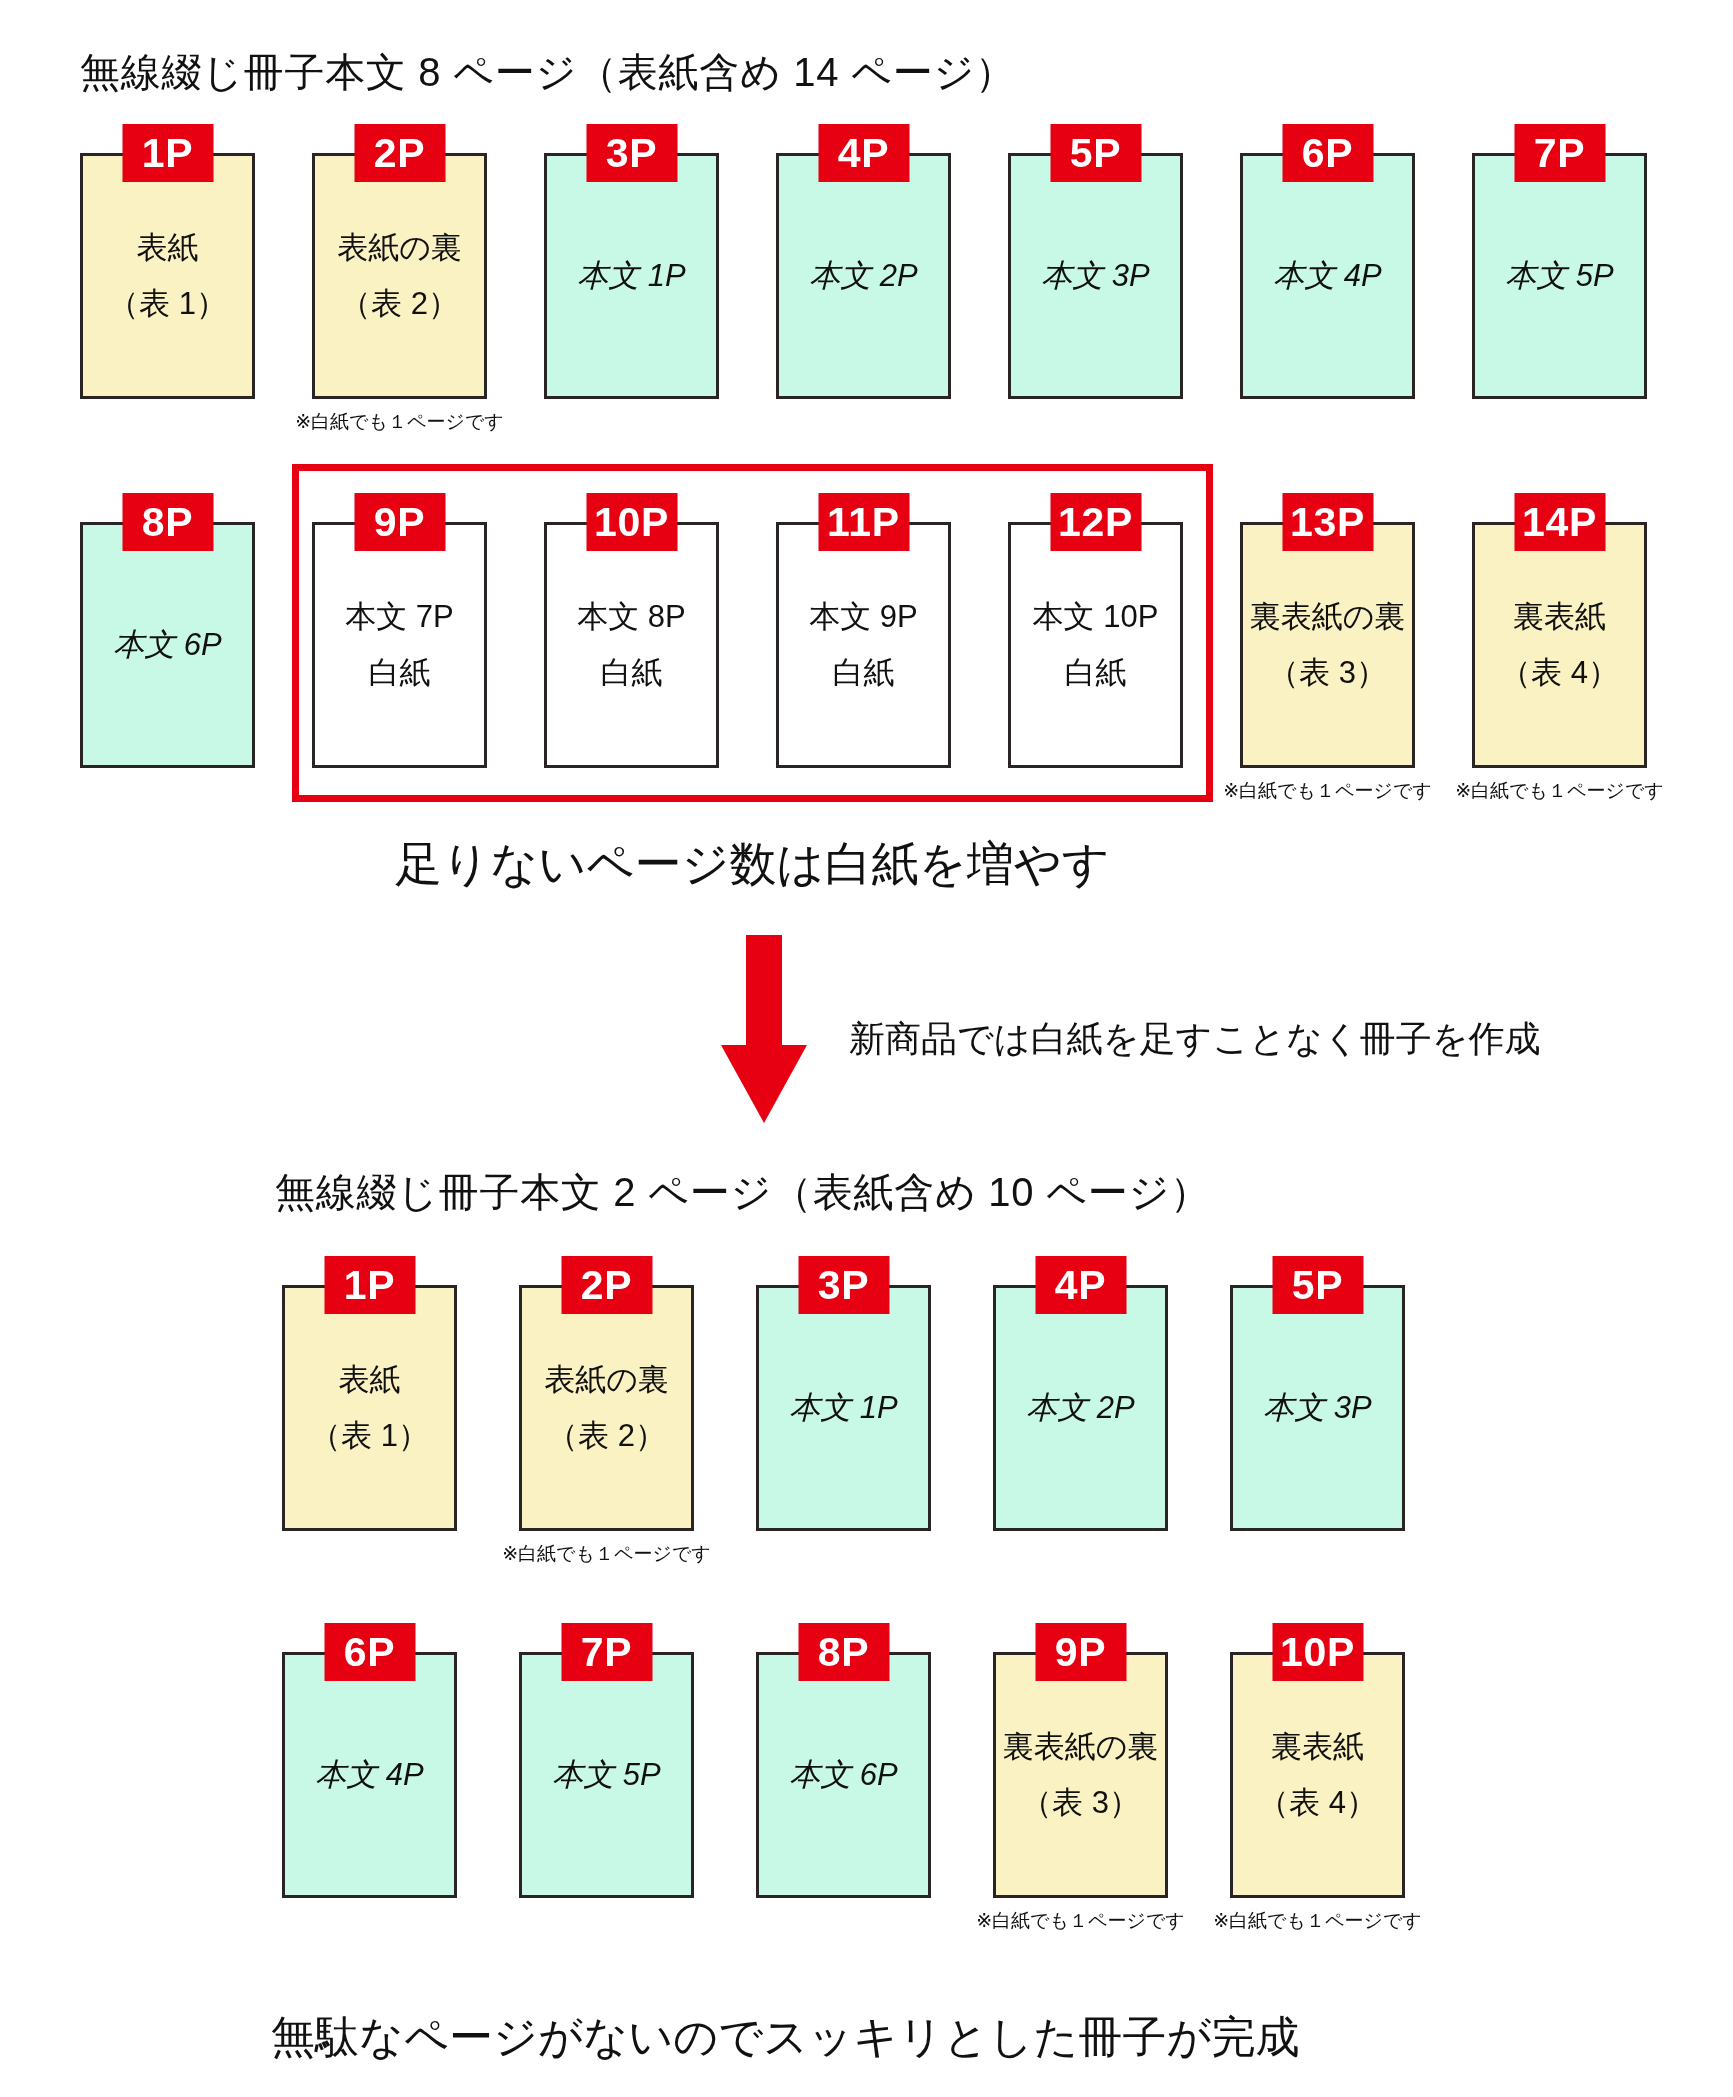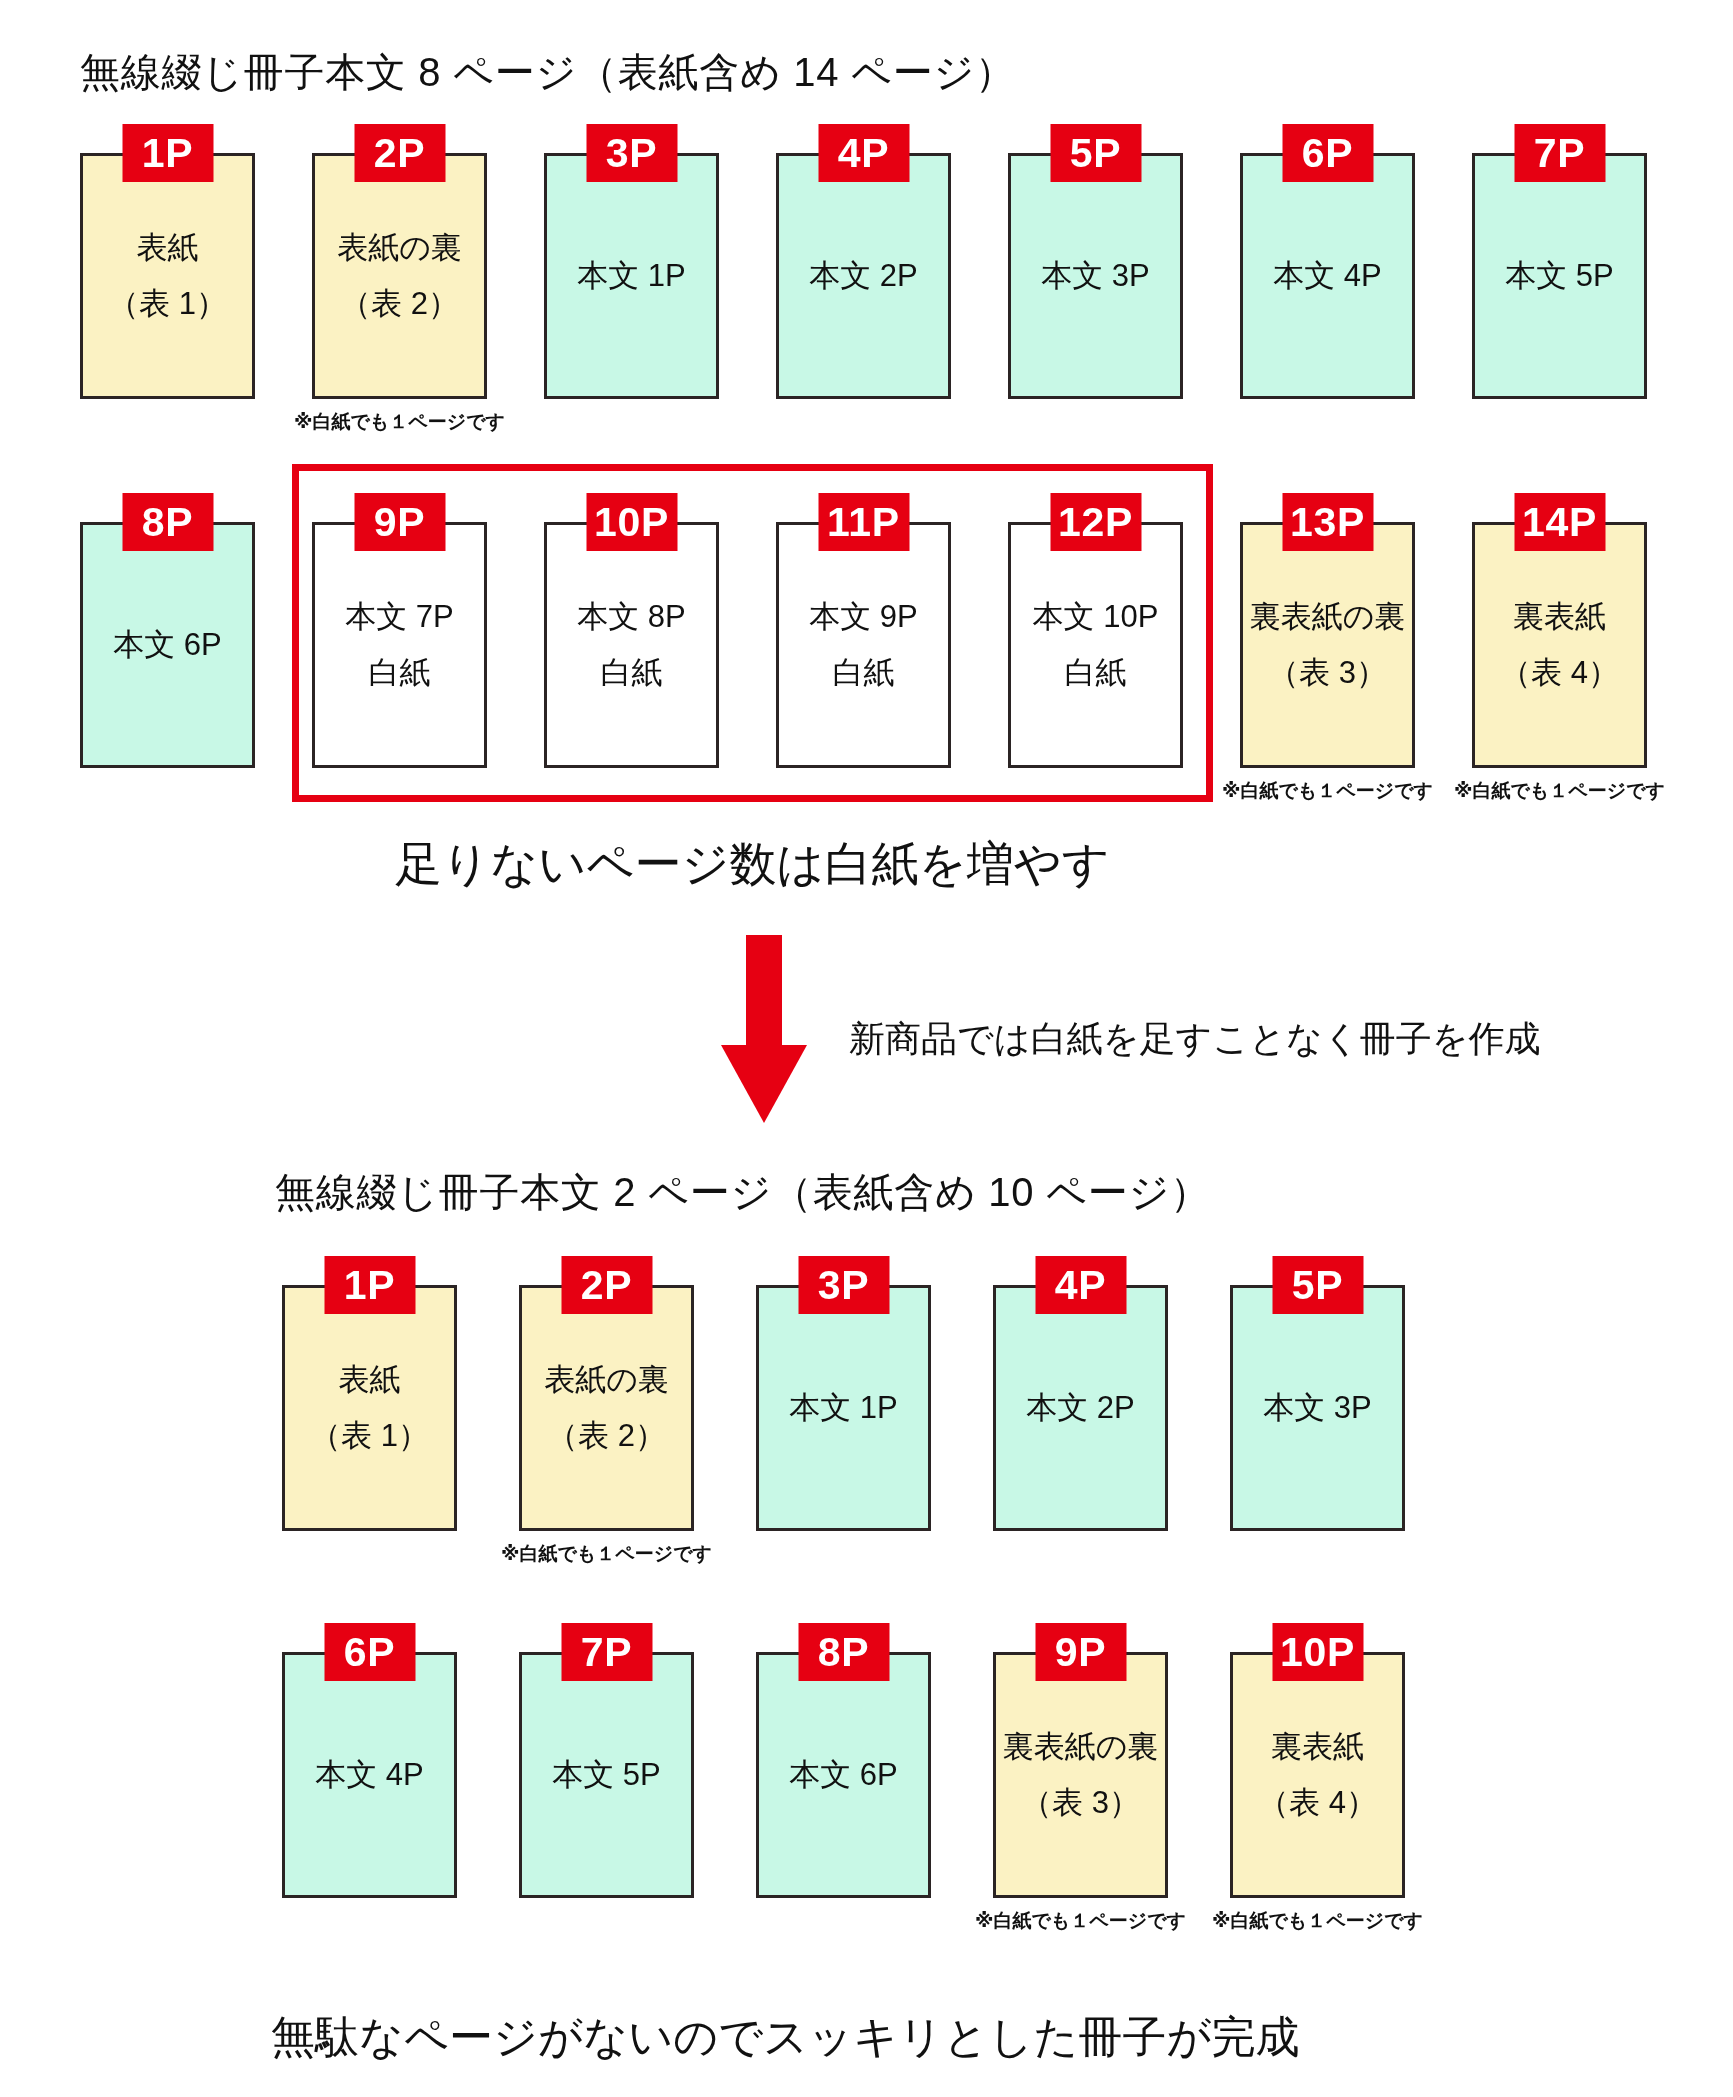--- a/index.html
+++ b/index.html
@@ -29,25 +29,25 @@
     font-weight:bold; font-size:41px; display:flex; align-items:center;
     justify-content:center; z-index:2; letter-spacing:0.7px;
   }
   .page{
     position:absolute; top:29px; left:0; width:175px; height:246px;
     border:3.5px solid var(--border); box-sizing:border-box; z-index:1;
     display:flex; flex-direction:column; align-items:center; justify-content:center;
     gap:14px; font-size:31px; white-space:nowrap;
   }
   .fill-yellow{background:var(--yellow);}
-  .fill-mint{background:var(--mint);}
+  .fill-mint{background:var(--mint);font-style:italic;}
   .fill-white{background:var(--white);}
   .note{
     position:absolute; top:285px; left:50%; transform:translateX(-50%);
-    white-space:nowrap; font-size:19px; letter-spacing:0px;font-weight:bold;
+    white-space:nowrap; font-size:19px; letter-spacing:0px;
   }
   #highlight-box{
     position:absolute; left:292px; top:464px; width:921px; height:338px;
     border:7px solid var(--red); box-sizing:border-box; background:transparent;
   }
   #highlight-caption{
     position:absolute; left:292px; top:833px; width:921px;
     text-align:center; font-size:47px; white-space:nowrap;
   }
   #arrow-stem{

